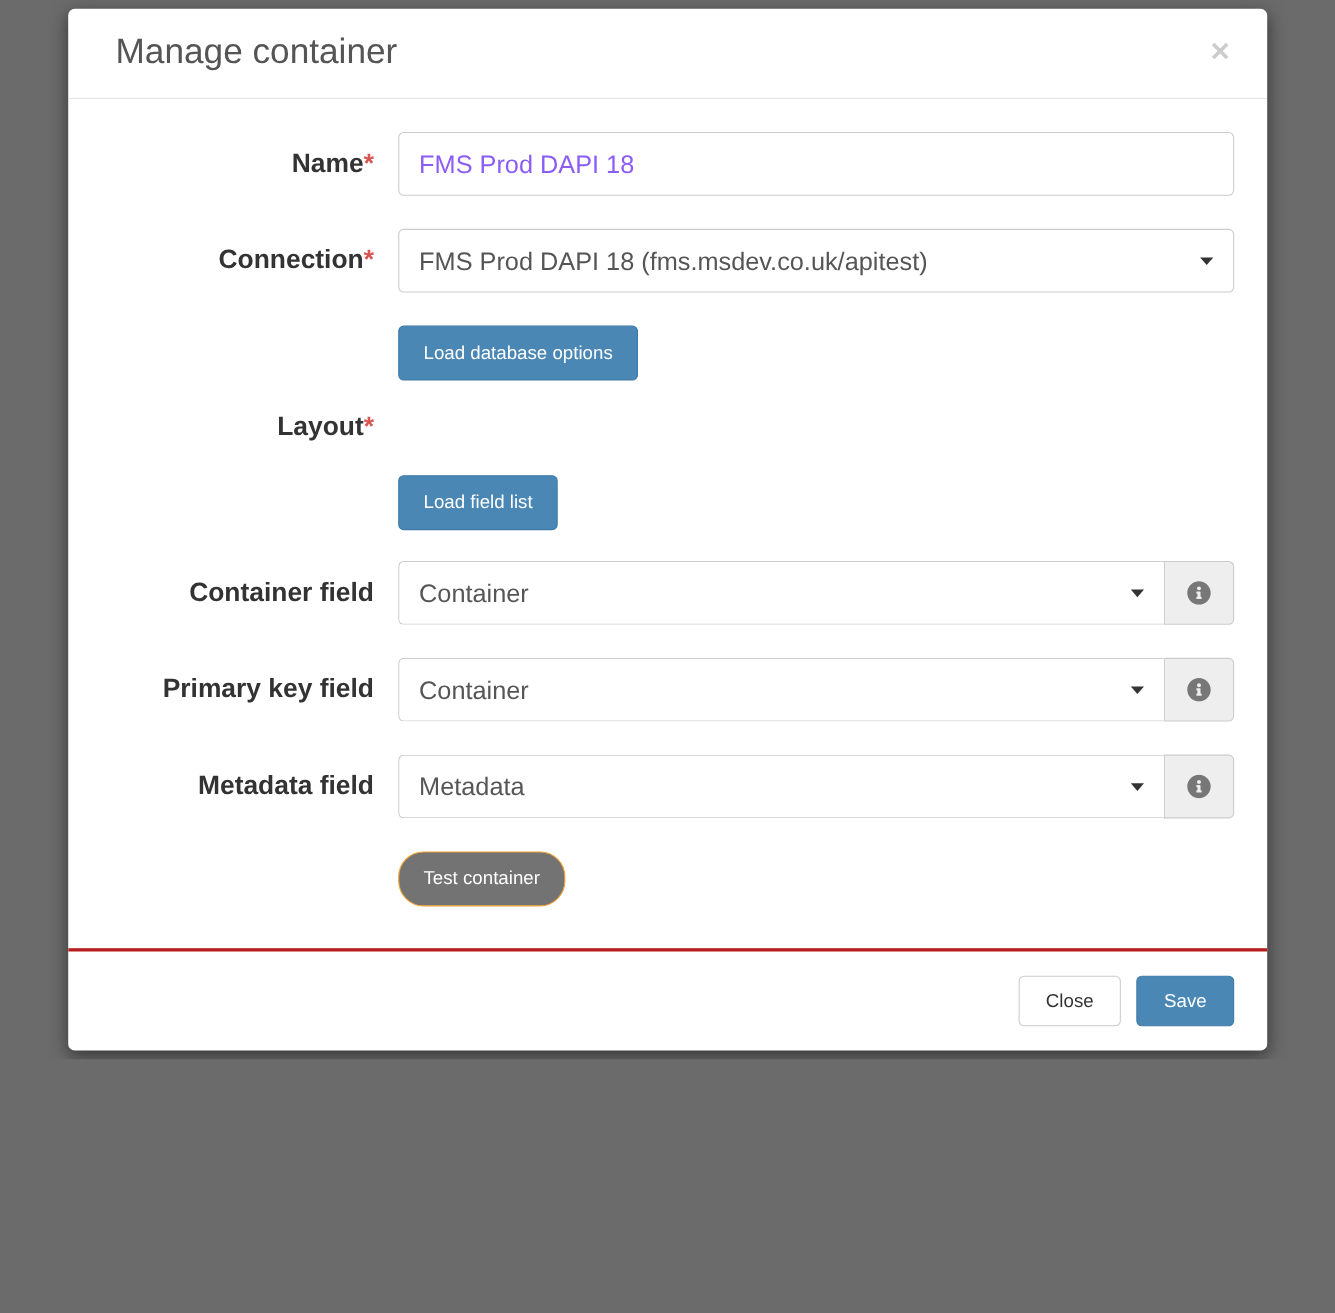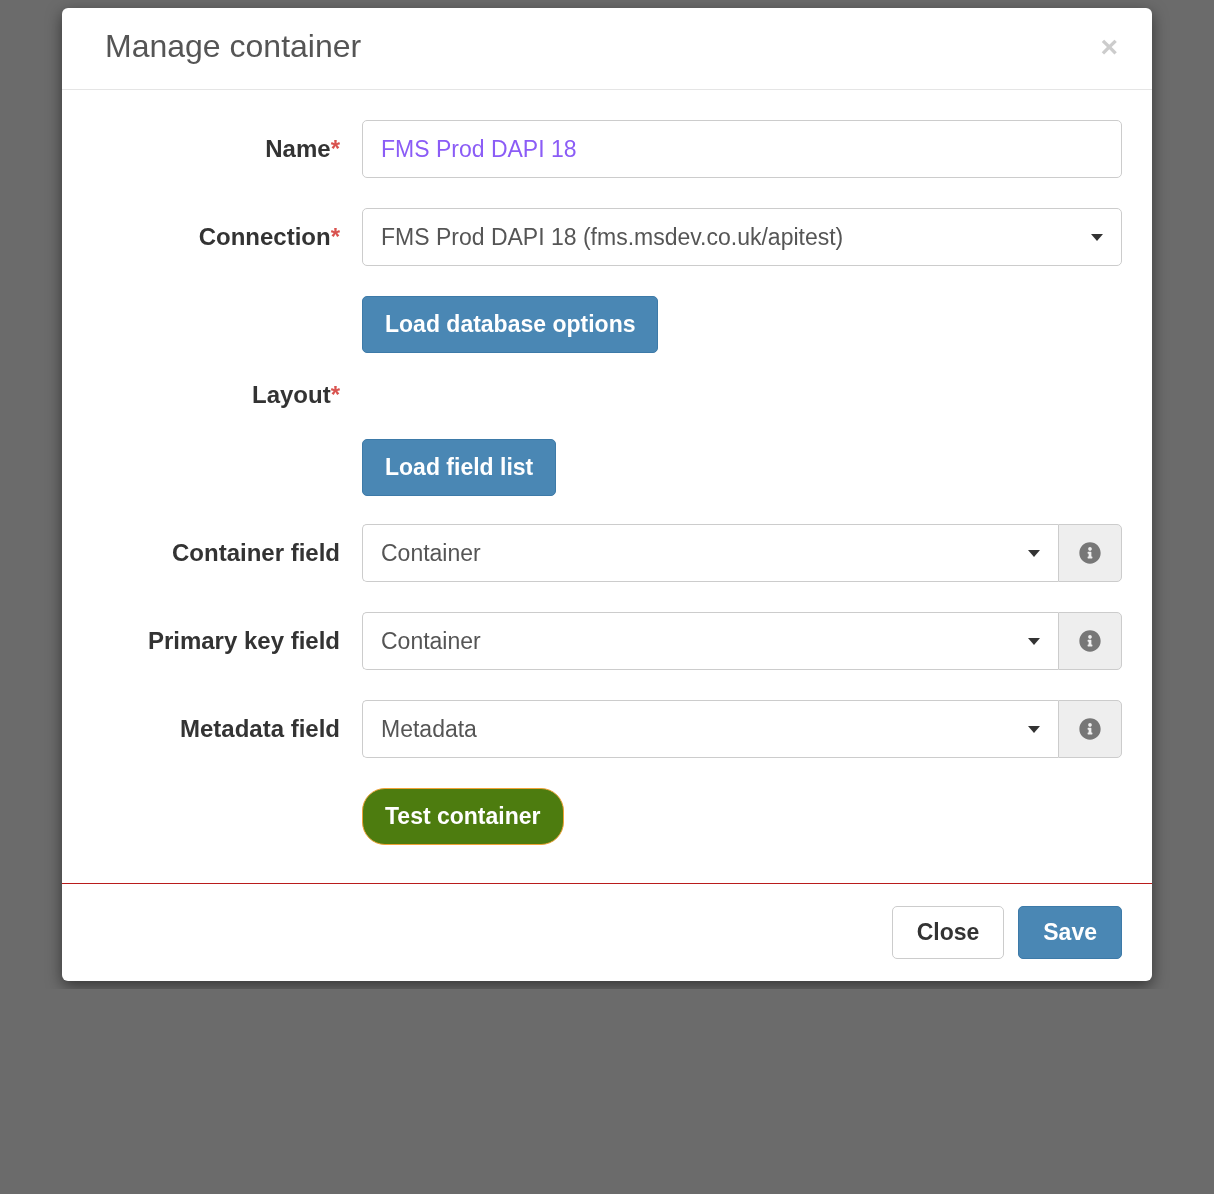--- a/index.html
+++ b/index.html
@@ -117,45 +117,45 @@
     }
     .info-icon-svg {
       width: 22px;
       height: 22px;
       fill: #777;
     }
     .btn {
       display: inline-flex;
       align-items: center;
       justify-content: center;
-      font-size: 23px;
+      font-size: 17px;
       padding: 14px 22px;
       border-radius: 5px;
       cursor: pointer;
       border: 1px solid transparent;
-      font-weight: 700;
+      font-weight: 400;
       color: #fff;
     }
     .btn-primary {
       background: #4a87b4;
       border-color: #3d7aa8;
     }
     .btn-warning {
-      background: #4d7c0f;
+      background: #737373;
       border-color: #eea236;
       border-radius: 23px;
     }
     .btn-default {
       background: #fff;
       border-color: #ccc;
       color: #333;
     }
 
     .modal-footer {
-      border-top: 1px solid #b91c1c;
+      border-top: 3px solid #b91c1c;
       padding: 22px 30px;
       display: flex;
       justify-content: flex-end;
       gap: 14px;
     }
     .modal-footer .btn {
       padding: 12px 24px;
     }
     input.native-input {
       border: none;

